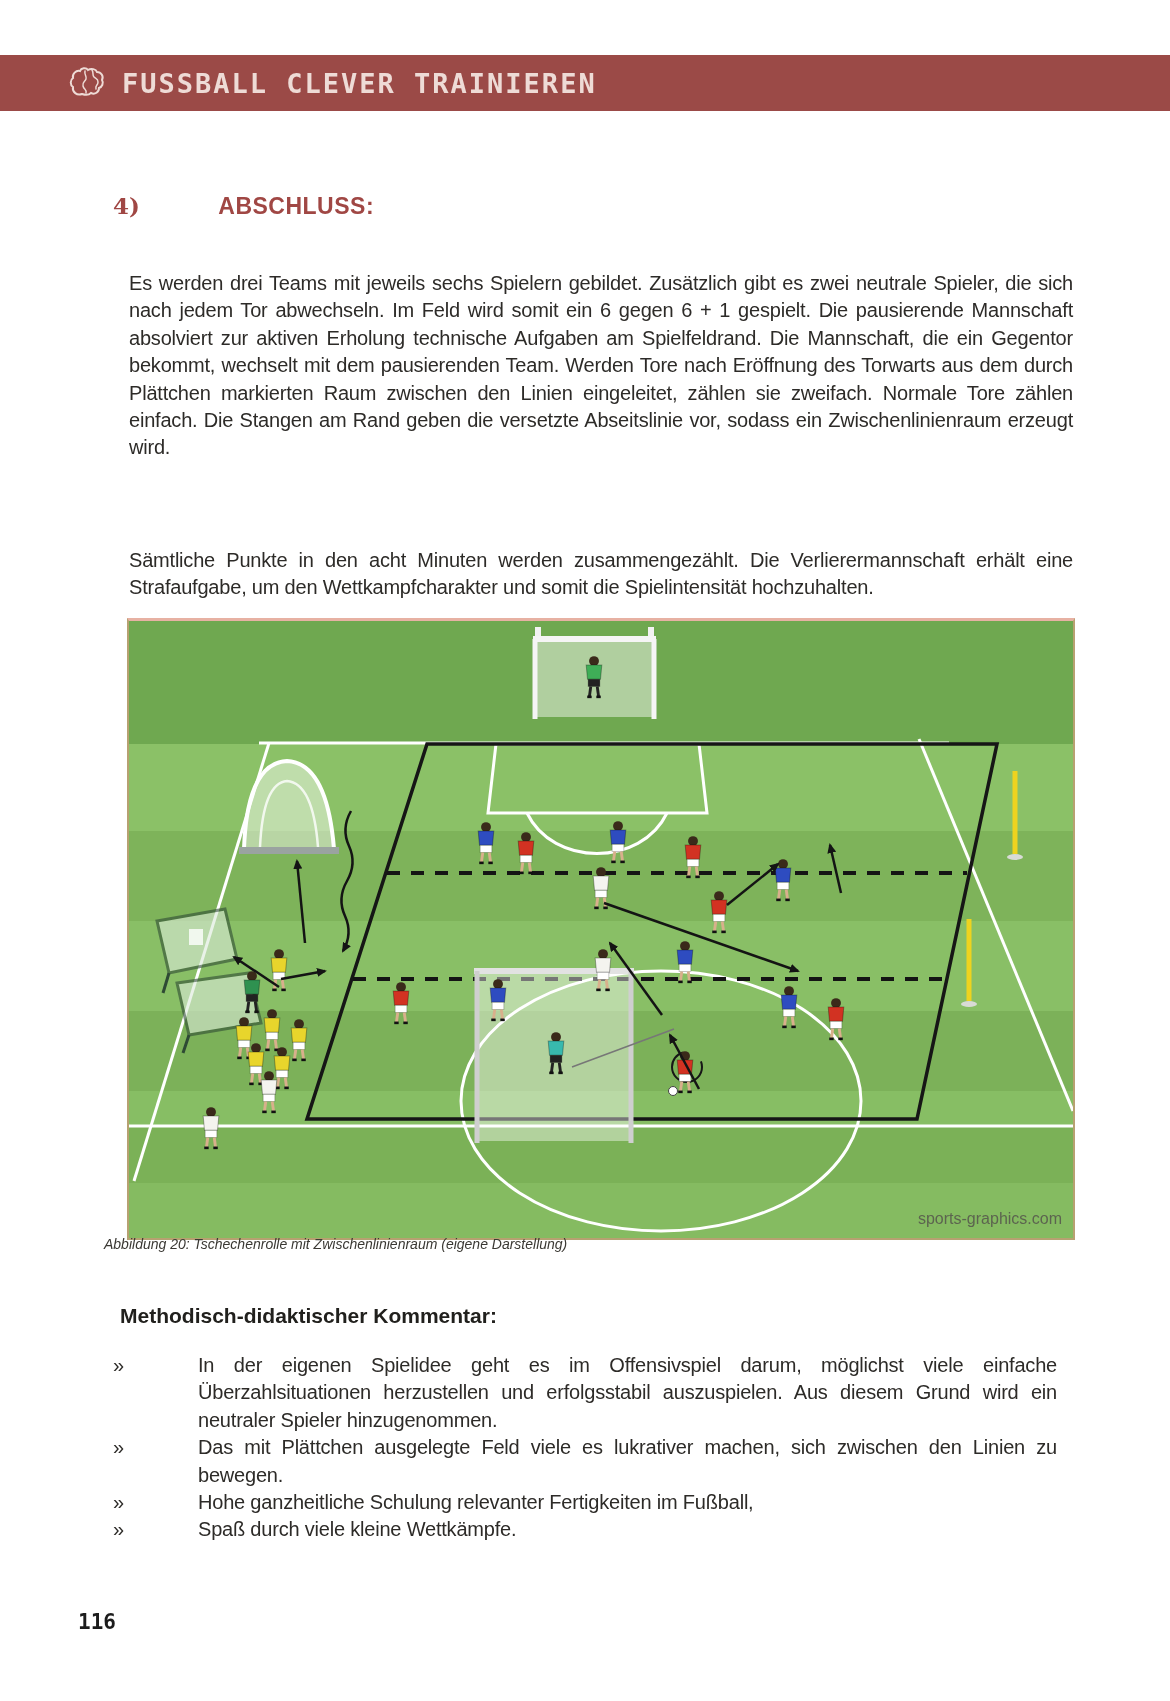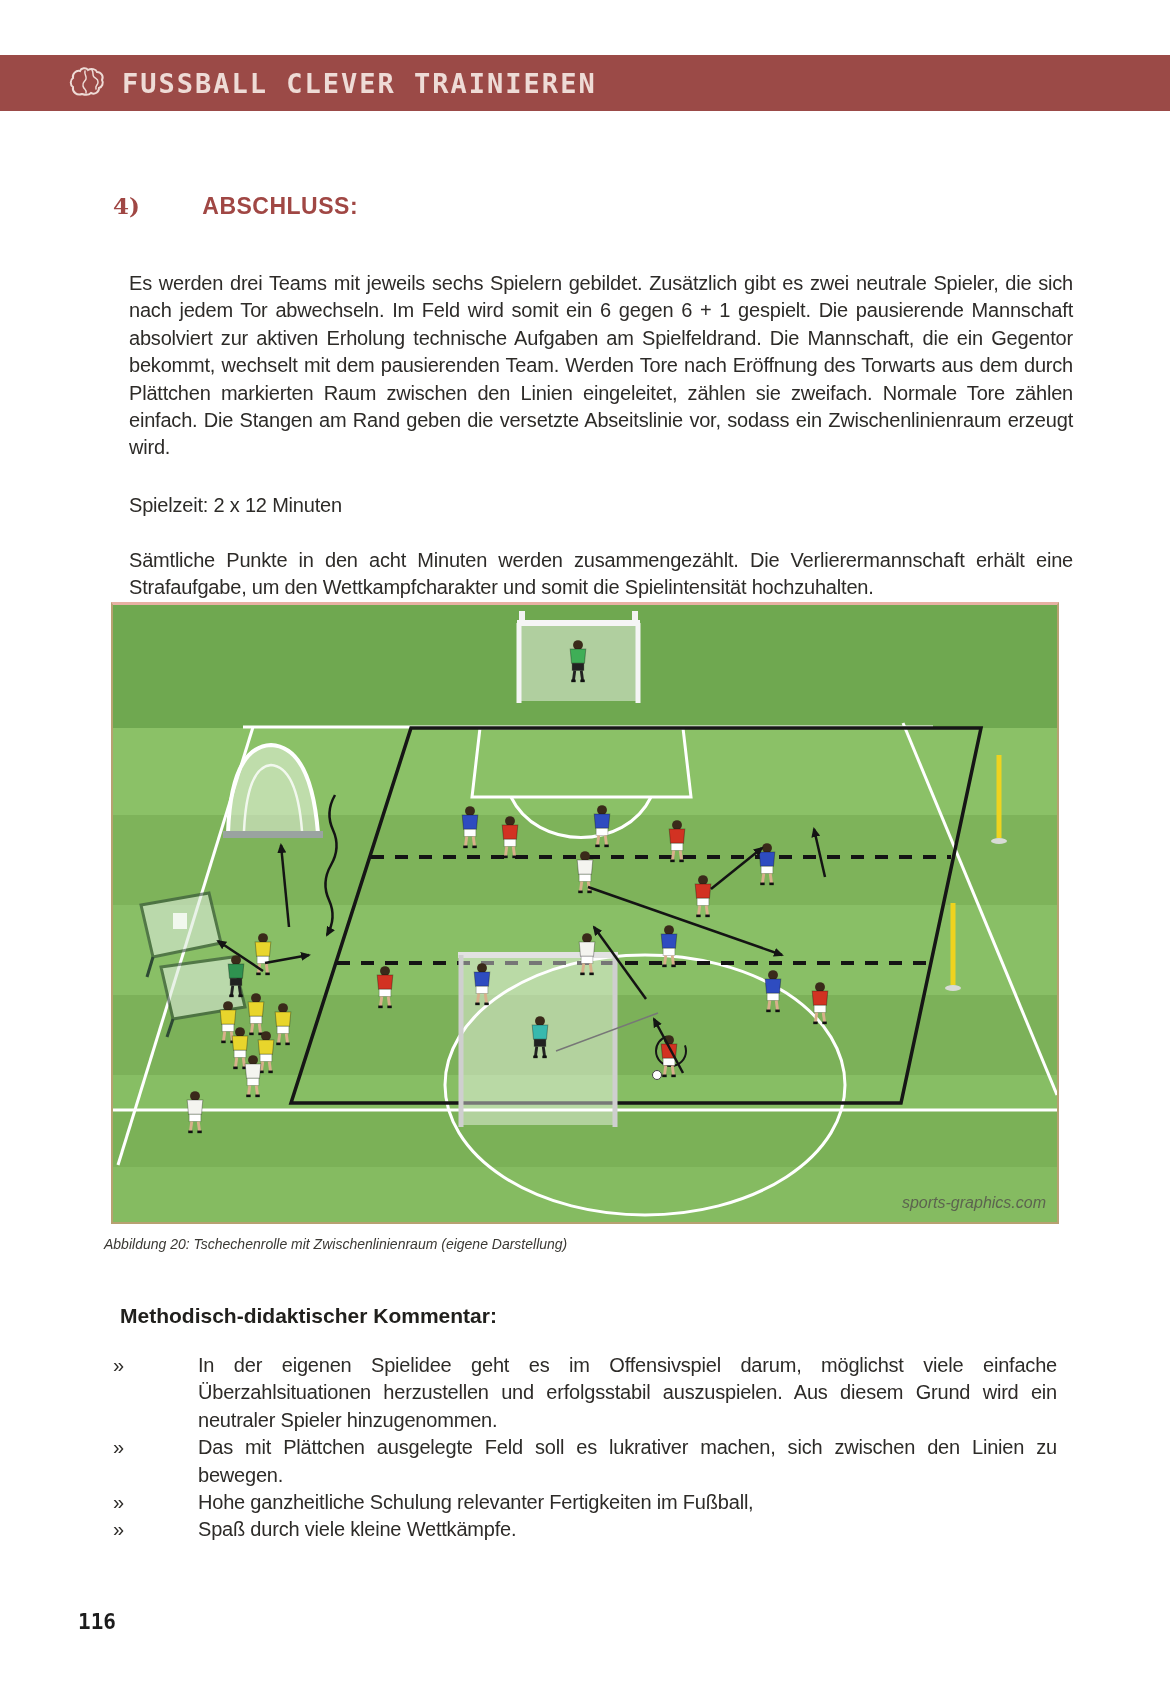--- a/index.html
+++ b/index.html
@@ -6,29 +6,29 @@
   .page{position:relative;width:1170px;height:1701px;background:#fff;
         font-family:"Liberation Sans",sans-serif;overflow:hidden;}
   .header-bar{position:absolute;left:0;top:55px;width:1170px;height:56px;
         background:#9b4a47;display:flex;align-items:center;}
   .brain{margin-left:68px;flex:0 0 auto;}
   .header-title{margin-left:14px;font-family:"DejaVu Sans Mono",monospace;
         font-weight:bold;font-size:27px;letter-spacing:2px;color:#eedbd6;}
   .section-heading{position:absolute;left:113px;top:192px;font-size:23px;
         font-weight:bold;color:#a04744;}
   .section-number{font-family:"DejaVu Serif",serif;}
-  .section-title{margin-left:56px;letter-spacing:0.5px;}
+  .section-title{margin-left:72px;letter-spacing:0.5px;}
   .body{position:absolute;left:113px;width:944px;font-size:20px;line-height:27.4px;
         color:#2d2b28;text-align:justify;letter-spacing:-0.2px;margin:16px;}
   .p1{top:254px;}
   .playtime{top:476px;text-align:left;}
   .p2{top:531px;}
-  figure.diagram{position:absolute;left:111px;top:602px;margin:0;width:944px;height:617px;
+  figure.diagram{position:absolute;left:111px;top:602px;margin:16px;width:944px;height:617px;
         border-top:3px solid #e7b1a3;border-left:2px solid #b7a171;
-        border-right:2px solid #b7a171;border-bottom:2px solid #b7a171;font-style:italic;}
+        border-right:2px solid #b7a171;border-bottom:2px solid #b7a171;}
   figure.diagram svg{display:block;}
   .caption{position:absolute;left:104px;top:1236px;width:944px;font-size:14px;
         font-style:italic;color:#3a3833;margin:0;}
   .comment-heading{position:absolute;left:113px;top:1297px;font-size:21px;
         font-weight:bold;color:#21201d;margin:7px;}
   .bullets{position:absolute;left:113px;top:1352px;width:944px;}
   .bullet-row{display:flex;font-size:20px;line-height:27.4px;color:#2d2b28;}
   .bullet-marker{width:85px;flex:0 0 85px;}
   .bullet-text{flex:1;text-align:justify;letter-spacing:-0.2px;}
   .page-number{position:absolute;left:78px;top:1610px;
@@ -49,21 +49,20 @@
     </svg>
     <span class="header-title">FUSSBALL CLEVER TRAINIEREN</span>
   </div>
 
   <div class="section-heading">
     <span class="section-number">4)</span>
     <span class="section-title">ABSCHLUSS:</span>
   </div>
 
   <p class="body p1">Es werden drei Teams mit jeweils sechs Spielern gebildet. Zusätzlich gibt es zwei neutrale Spieler, die sich nach jedem Tor abwechseln. Im Feld wird somit ein 6 gegen 6 + 1 gespielt. Die pausierende Mannschaft absolviert zur aktiven Erholung technische Aufgaben am Spielfeldrand. Die Mannschaft, die ein Gegentor bekommt, wechselt mit dem pausierenden Team. Werden Tore nach Eröffnung des Torwarts aus dem durch Plättchen markierten Raum zwischen den Linien eingeleitet, zählen sie zweifach. Normale Tore zählen einfach. Die Stangen am Rand geben die versetzte Abseitslinie vor, sodass ein Zwischenlinienraum erzeugt wird.</p>
-  <p class="body playtime">Spielzeit: 2 x 12 Minuten</p>
   <p class="body p2">Sämtliche Punkte in den acht Minuten werden zusammengezählt. Die Verlierermannschaft erhält eine Strafaufgabe, um den Wettkampfcharakter und somit die Spielintensität hochzuhalten.</p>
 
   <figure class="diagram">
     <svg id="pitch" width="944" height="617" viewBox="0 0 944 617">
       <defs>
         <marker id="ah" markerWidth="11" markerHeight="9" refX="8" refY="4.5" orient="auto" markerUnits="userSpaceOnUse">
           <path d="M0,0 L10,4.5 L0,9 Z" fill="#141414"></path>
         </marker>
       </defs>
 
@@ -381,21 +380,21 @@
 
   <p class="caption">Abbildung 20: Tschechenrolle mit Zwischenlinienraum (eigene Darstellung)</p>
   <p class="comment-heading">Methodisch-didaktischer Kommentar:</p>
   <div class="bullets">
       <div class="bullet-row">
         <span class="bullet-marker">»</span>
         <span class="bullet-text">In der eigenen Spielidee geht es im Offensivspiel darum, möglichst viele einfache Überzahlsituationen herzustellen und erfolgsstabil auszuspielen. Aus diesem Grund wird ein neutraler Spieler hinzugenommen.</span>
       </div>
       <div class="bullet-row">
         <span class="bullet-marker">»</span>
-        <span class="bullet-text">Das mit Plättchen ausgelegte Feld soll es lukrativer machen, sich zwischen den Linien zu bewegen.</span>
+        <span class="bullet-text">Das mit Plättchen ausgelegte Feld viele es lukrativer machen, sich zwischen den Linien zu bewegen.</span>
       </div>
       <div class="bullet-row">
         <span class="bullet-marker">»</span>
         <span class="bullet-text">Hohe ganzheitliche Schulung relevanter Fertigkeiten im Fußball,</span>
       </div>
       <div class="bullet-row">
         <span class="bullet-marker">»</span>
         <span class="bullet-text">Spaß durch viele kleine Wettkämpfe.</span>
       </div>
     </div>

